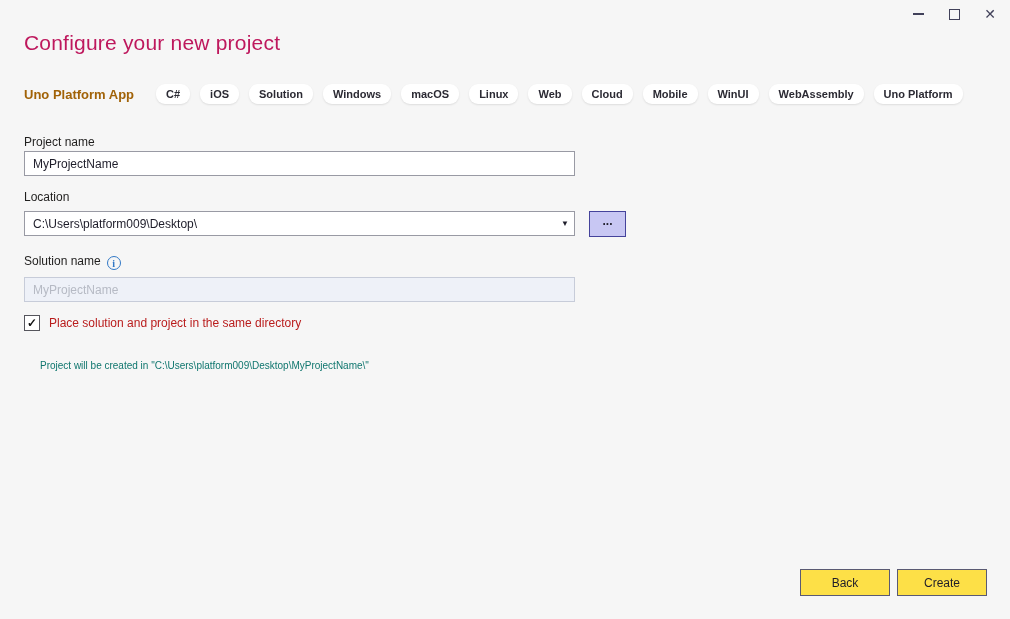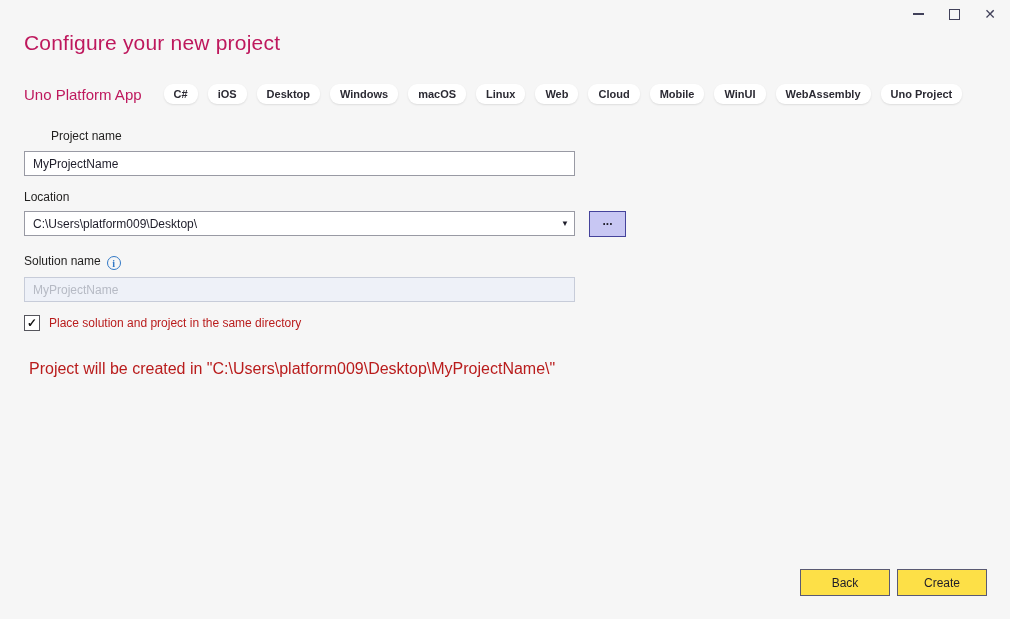--- a/index.html
+++ b/index.html
@@ -29,21 +29,21 @@
   
   .page-title {
     position: absolute; left: 24px; top: 31px;
     font-size: 21px; font-weight: 400; color: #be185d;
     letter-spacing: 0.2px;
   }
   .template-row {
     position: absolute; left: 24px; top: 84px; right: 20px;
     display: flex; align-items: center;
   }
-  .template-name { font-size: 15px; color: #be185d; margin-right: 22px; white-space: nowrap; }
+  .template-name { font-size: 13px; color: #a16207; margin-right: 22px; white-space: nowrap; font-weight: bold; }
   .tag-list { display: flex; align-items: center; gap: 10px; flex-wrap: nowrap; }
   .tag {
     background: #ffffff;
     border-radius: 9px;
     padding: 4px 10px;
     font-size: 11px; font-weight: 700; color: #2b2a33;
     box-shadow: 0 1px 2px rgba(0,0,0,0.10);
     white-space: nowrap;
   }
 
@@ -98,22 +98,22 @@
   }
   .checkbox {
     width: 16px; height: 16px;
     background: #ffffff; border: 1px solid #55555c;
     display: flex; align-items: center; justify-content: center;
     font-size: 12px; font-weight: 700; color: #111;
     margin-right: 9px;
   }
   .checkbox-label { font-size: 12px; color: #b91c1c; }
   .status-text {
-    position: absolute; left: 29px; top: 360px;
-    font-size: 16px; color: #b91c1c;
+    position: absolute; left: 40px; top: 360px;
+    font-size: 10px; color: #0f766e;
   }
 
   
   .footer-btn {
     position: absolute; top: 569px; width: 90px; height: 27px;
     background: #fde047; border: 1px solid #5a5a73;
     font-family: "Liberation Sans", sans-serif;
     font-size: 12px; color: #1e1d2a;
     display: flex; align-items: center; justify-content: center;
   }
@@ -135,34 +135,34 @@
     </div>
 </div>
 
 <div class="page-title">Configure your new project</div>
 
 <div class="template-row">
   <span class="template-name">Uno Platform App</span>
   <div class="tag-list">
     <span class="tag">C#</span>
     <span class="tag">iOS</span>
-    <span class="tag">Desktop</span>
+    <span class="tag">Solution</span>
     <span class="tag">Windows</span>
     <span class="tag">macOS</span>
     <span class="tag">Linux</span>
     <span class="tag">Web</span>
     <span class="tag">Cloud</span>
     <span class="tag">Mobile</span>
     <span class="tag">WinUI</span>
     <span class="tag">WebAssembly</span>
-    <span class="tag">Uno Project</span>
+    <span class="tag">Uno Platform</span>
   </div>
 </div>
 
-<div class="form-label" style="top:129px;margin-left:27px;">Project name</div>
+<div class="form-label" style="top:135px;">Project name</div>
 <input class="text-input" style="top: 151px;" type="text" value="MyProjectName">
 
 <div class="form-label" style="top:190px;">Location</div>
 <div class="combo">
   <input type="text" value="C:\Users\platform009\Desktop\" style="">
   <span class="drop">▼</span>
 </div>
 <button class="browse-btn">...</button>
 
 <div class="form-label" style="top:254px;">

